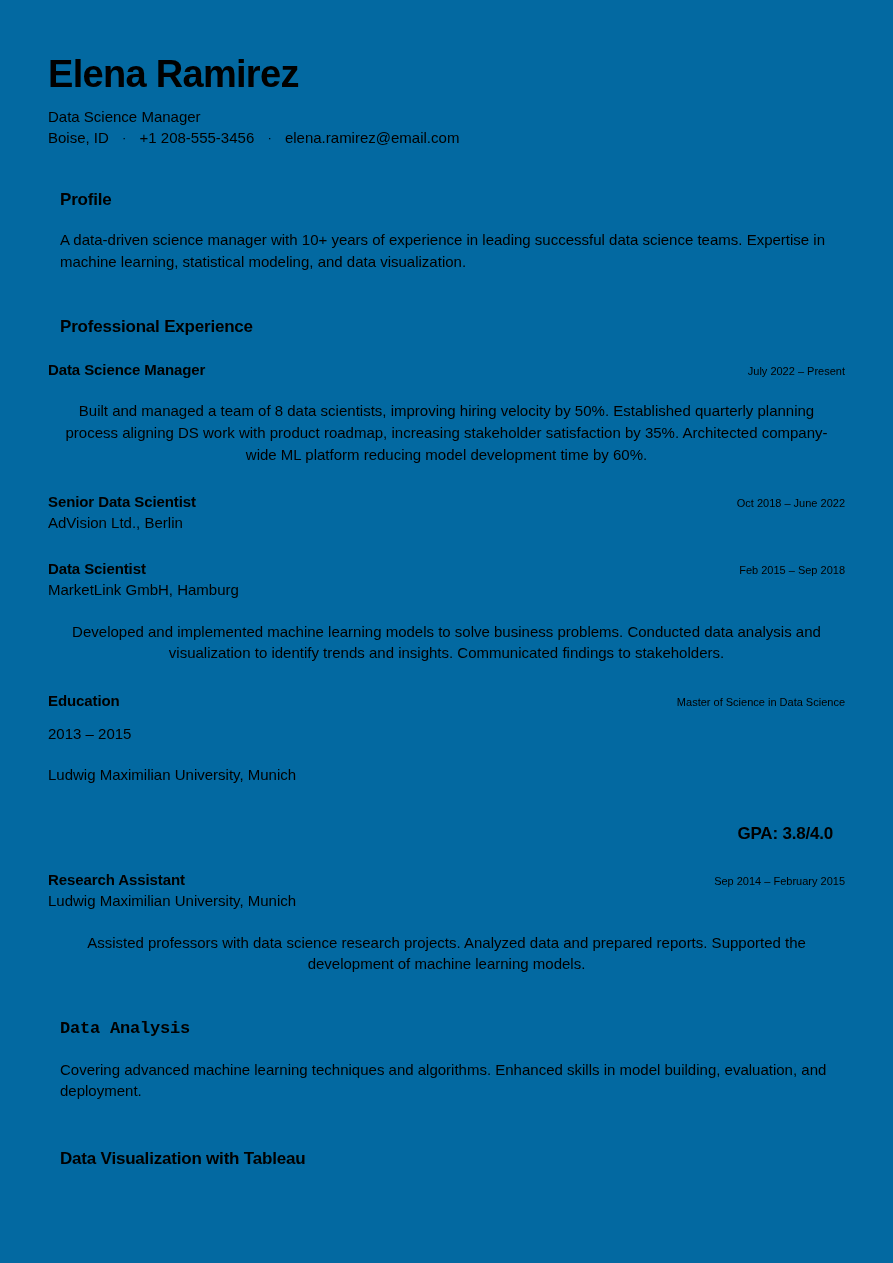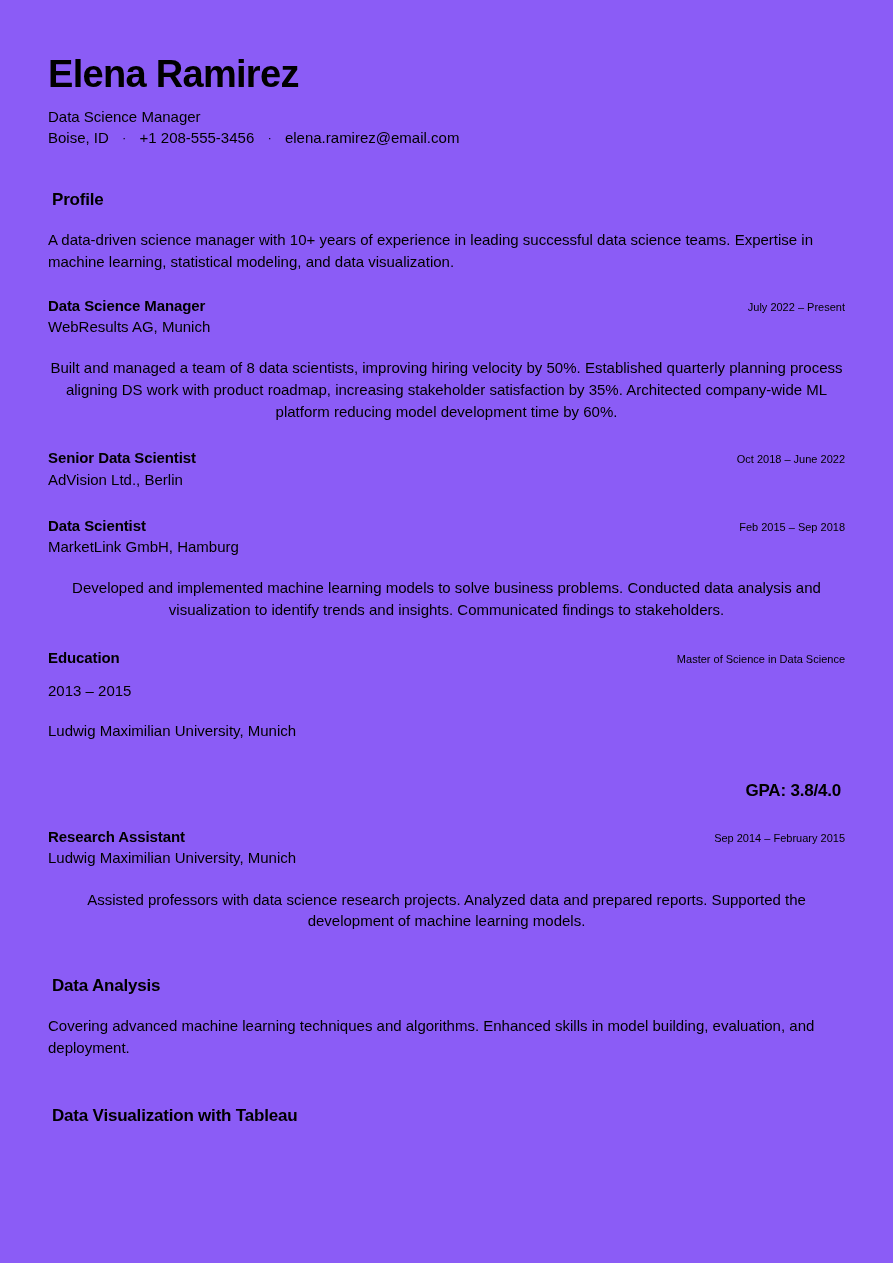--- a/index.html
+++ b/index.html
@@ -12,21 +12,21 @@
     height: 1263px;
     overflow: hidden;
     font-family: "Liberation Sans", sans-serif;
     color: #000000;
     -webkit-font-smoothing: antialiased;
   }
   .page {
     position: relative;
     width: 893px;
     height: 1263px;
-    background: #8b5cf6;
+    background: #0369a1;
     box-sizing: border-box;
     padding: 48px 48px 0 48px;
   }
 
   
   .name {
     font-size: 38px;
     font-weight: bold;
     letter-spacing: -0.7px;
     line-height: 1.06;
@@ -50,33 +50,33 @@
     position: relative;
     top: -1px;
   }
 
   
   .section-heading {
     font-size: 17px;
     font-weight: bold;
     letter-spacing: -0.2px;
     line-height: 1.2;
-    margin: 4px;
+    margin: 12px;
   }
   .sec-profile      { margin-top: 42px; }
   .sec-experience   { margin-top: 44px; }
   .sec-gpa          { margin-top: 39px; text-align: right; }
-  .sec-analysis     { margin-top: 44px; }
+  .sec-analysis     { margin-top: 44px; font-family: Liberation Mono, monospace; }
   .sec-tableau      { margin-top: 47px; }
 
   
   .body-text {
     font-size: 15px;
     line-height: 1.45;
-    margin: 0;
+    margin: 12px;
   }
   .para-after-heading { margin-top: 19px; }
   .para-after-sub     { margin-top: 20px; text-align: center; }
 
   
   .entry {
     display: flex;
     align-items: baseline;
     justify-content: space-between;
   }
@@ -121,27 +121,27 @@
       <span class="contact-sep">·</span>
       <span>+1 208-555-3456</span>
       <span class="contact-sep">·</span>
       <span>elena.ramirez@email.com</span>
     </div>
   </div>
 
   <h2 class="section-heading sec-profile">Profile</h2>
   <p class="body-text para-after-heading">A data-driven science manager with 10+ years of experience in leading successful data science teams. Expertise in machine learning, statistical modeling, and data visualization.</p>
 
+  <h2 class="section-heading sec-experience">Professional Experience</h2>
 
   <div class="entry-block-1">
     <div class="entry">
       <span class="entry-title">Data Science Manager</span>
       <span class="entry-date">July 2022 – Present</span>
     </div>
-    <div class="entry-org">WebResults AG, Munich</div>
     <p class="body-text para-after-sub">Built and managed a team of 8 data scientists, improving hiring velocity by 50%. Established quarterly planning process aligning DS work with product roadmap, increasing stakeholder satisfaction by 35%. Architected company-wide ML platform reducing model development time by 60%.</p>
   </div>
 
   <div class="entry-block">
     <div class="entry">
       <span class="entry-title">Senior Data Scientist</span>
       <span class="entry-date">Oct 2018 – June 2022</span>
     </div>
     <div class="entry-org">AdVision Ltd., Berlin</div>
   </div>

